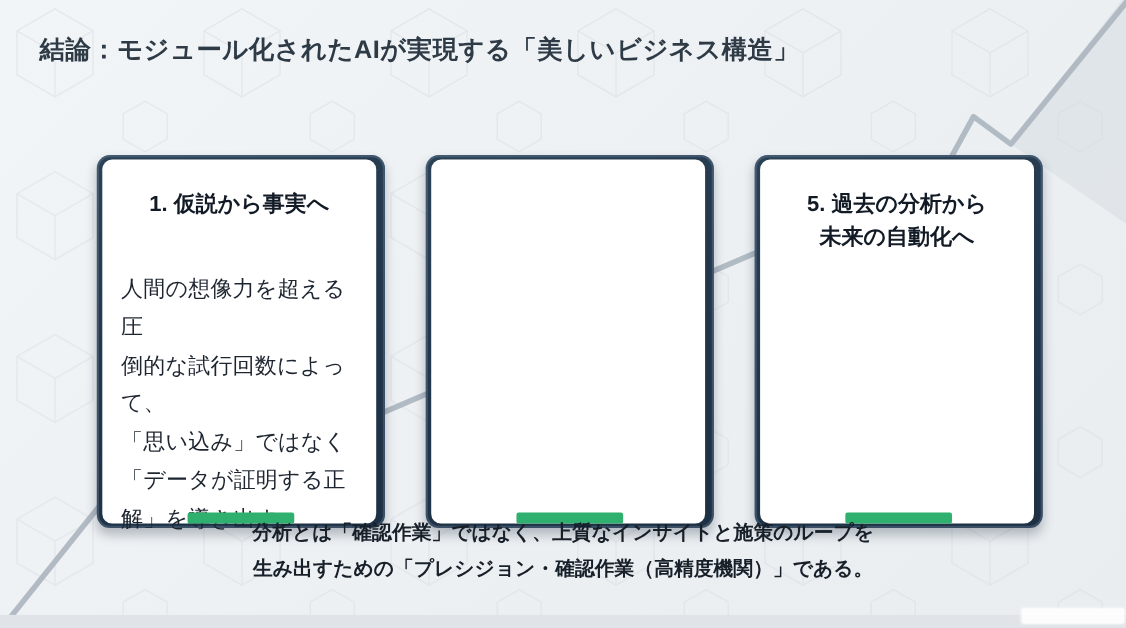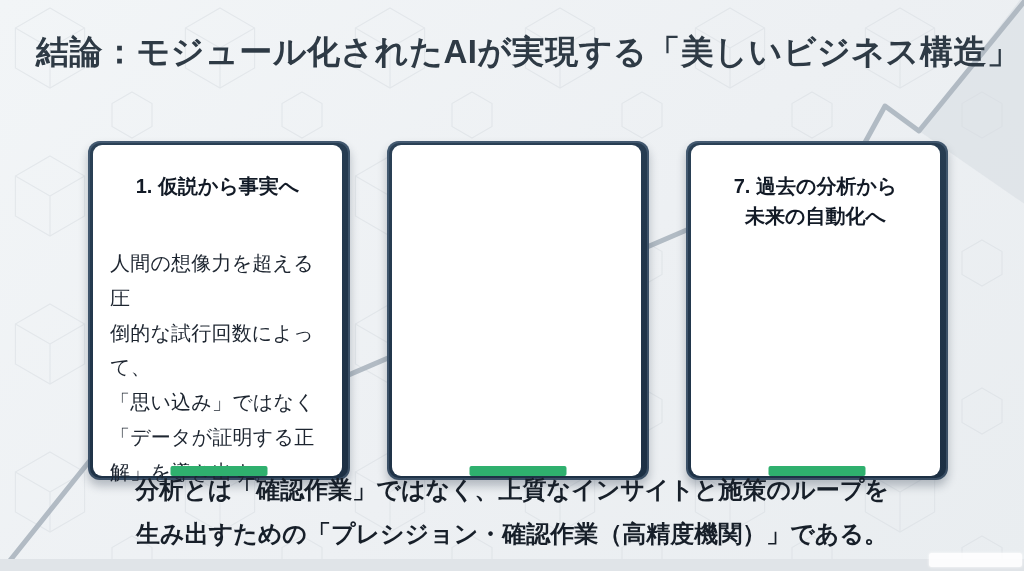--- a/index.html
+++ b/index.html
@@ -11,21 +11,21 @@
   body {
     position: relative;
     background: linear-gradient(135deg, #f2f5f7 0%, #edf0f3 55%, #e9edf0 100%);
   }
   .bg-svg {
     position: absolute; inset: 0; width: 1024px; height: 571px;
     pointer-events: none;
   }
   .slide-title {
     position: absolute; left: 36px; top: 30px;
-    font-size: 33px; font-weight: bold; letter-spacing: 0.5px;
+    font-size: 23px; font-weight: bold; letter-spacing: 0.5px;
     color: var(--title-color, #2e3a45);
     z-index: 3;
   }
   .cards-row {
     position: absolute; left: 88px; top: 141px;
     width: 861px; height: 281px;
     display: flex; gap: 37px;
     z-index: 3;
   }
   .card-frame {
@@ -57,21 +57,21 @@
   }
   .card-accent-bar {
     position: absolute; bottom: 4px; left: 50%;
     transform: translateX(-50%);
     width: 97px; height: 10px; border-radius: 2px;
     background: var(--accent-green, #2fb06e);
   }
   .footer-statement {
     position: absolute; left: 0; top: 468px; width: 1024px;
     text-align: center;
-    font-size: 24px; font-weight: bold; line-height: 1.82;
+    font-size: 18px; font-weight: bold; line-height: 1.82;
     color: var(--footer-color, #171f29);
     z-index: 3;
   }
   .bottom-strip {
     position: absolute; left: 0; bottom: 0; width: 1024px; height: 12px;
     background: #e0e4e8; z-index: 2;
   }
   .watermark-box {
     position: absolute; left: 929px; top: 553px;
     width: 93px; height: 14px; border-radius: 2px;
@@ -115,21 +115,21 @@
   </article>
 
   <article class="card-frame">
     <div class="card-body">
     </div>
     <div class="card-accent-bar"></div>
   </article>
 
   <article class="card-frame">
     <div class="card-body">
-      <h3 class="card-heading">7. 過去の分析から
+      <h3 class="card-heading">5. 過去の分析から
 未来の自動化へ</h3>
     </div>
     <div class="card-accent-bar"></div>
   </article>
 
 </div>
 
 <div class="footer-statement">
   <div>分析とは「確認作業」ではなく、上質なインサイトと施策のループを</div>
   <div>生み出すための「プレシジョン・確認作業（高精度機関）」である。</div>

